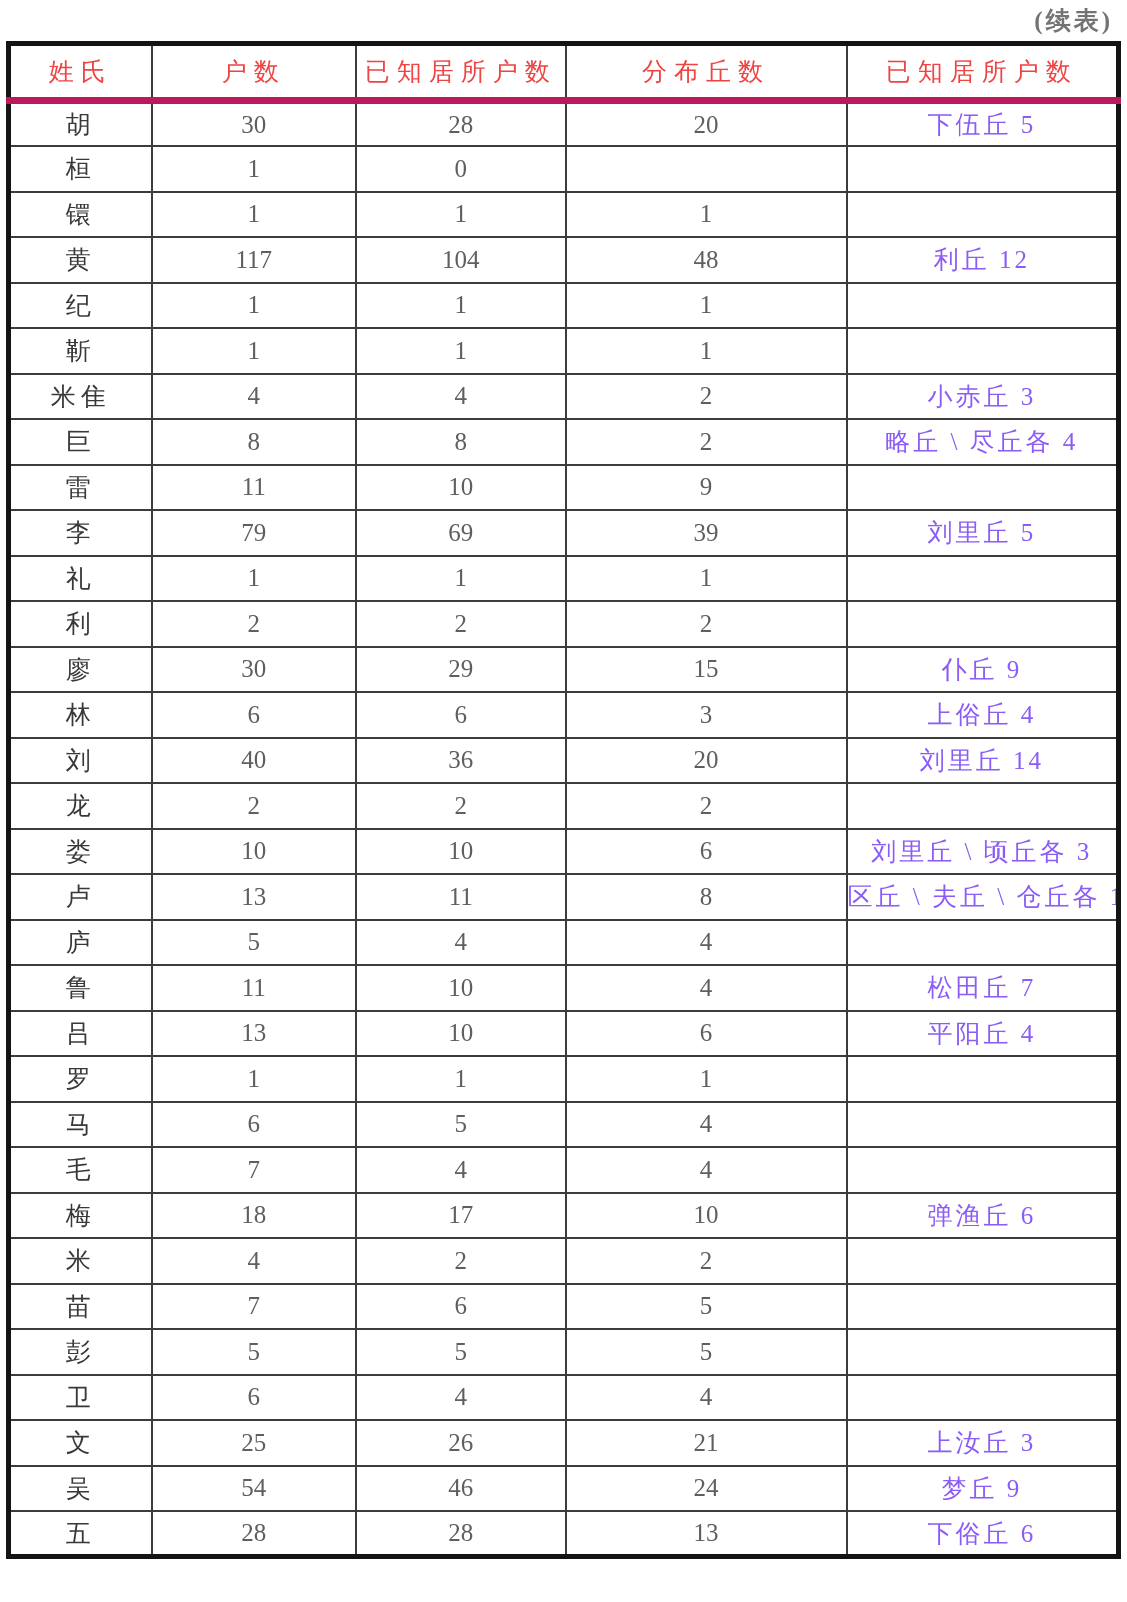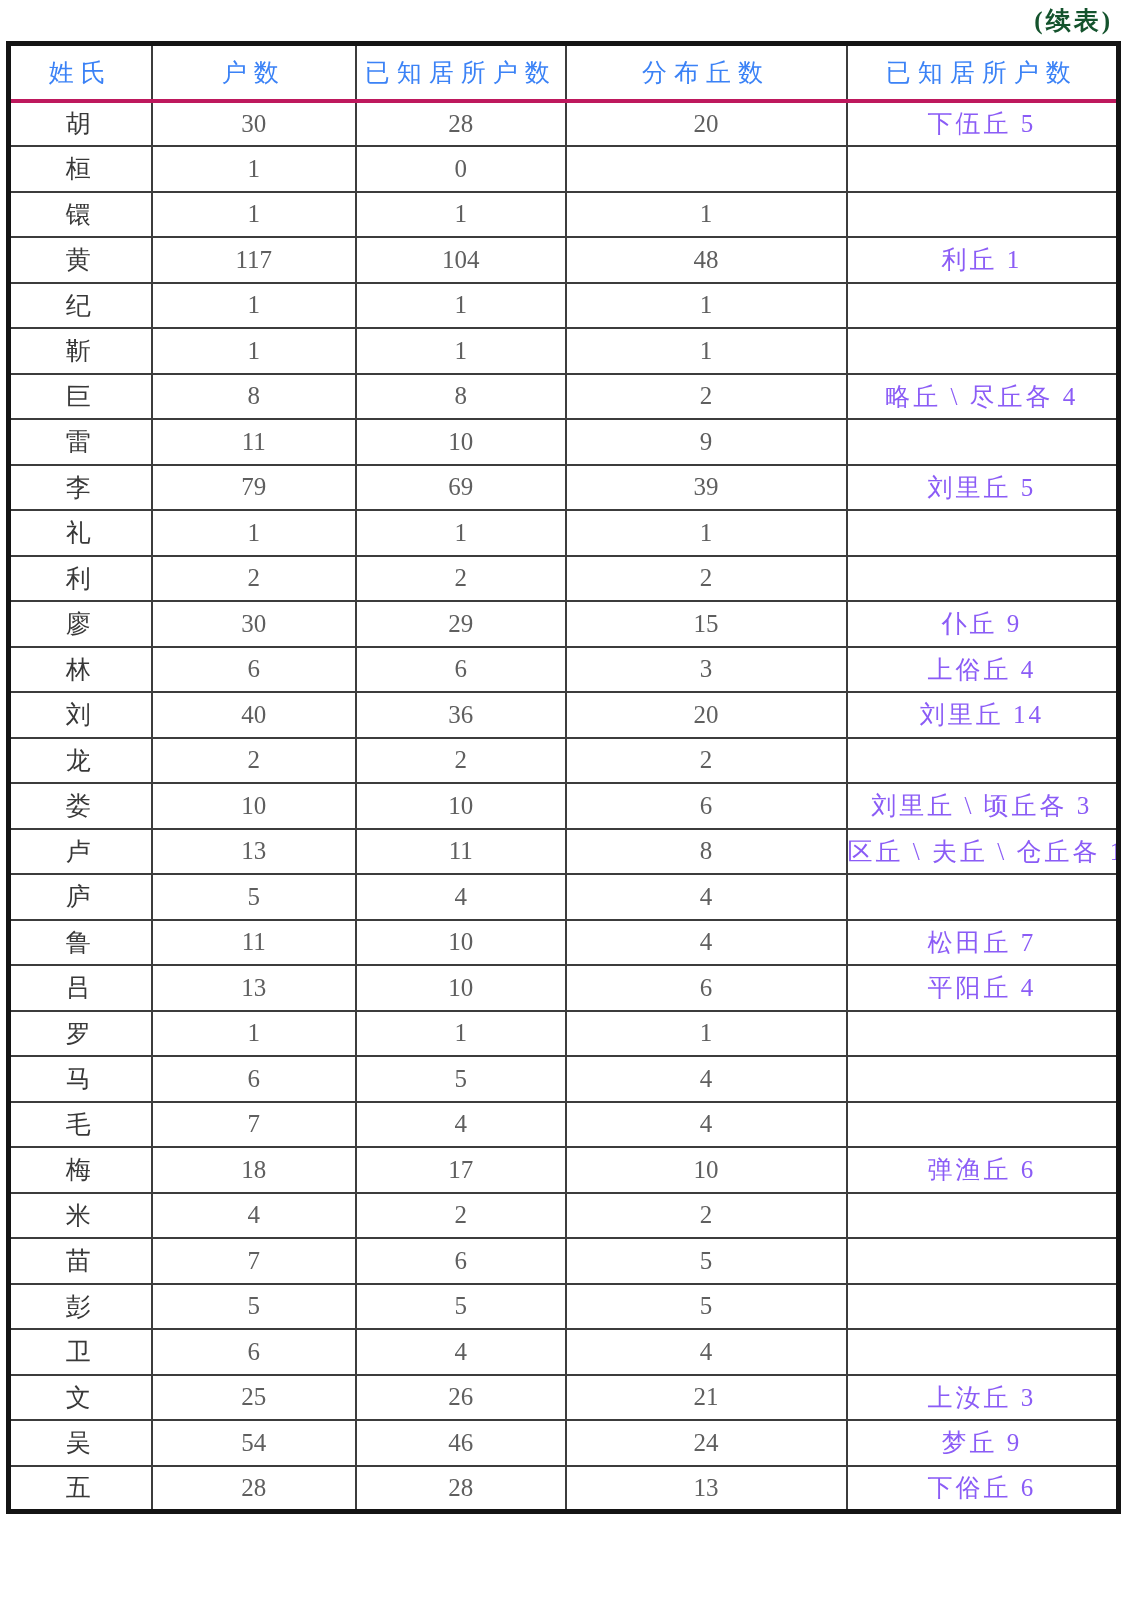--- a/index.html
+++ b/index.html
@@ -14,21 +14,21 @@
     background: #ffffff;
     font-family: "Liberation Serif", "DejaVu Serif", serif;
     overflow: hidden;
   }
   .continued-label {
     position: absolute;
     top: 4px;
     right: 14px;
     font-size: 25px;
     font-weight: bold;
-    color: #14532d;
+    color: #737373;
     letter-spacing: 3px;
   }
   table.census-table {
     position: absolute;
     top: 41px;
     left: 6px;
     width: 1115px;
     border-collapse: collapse;
     table-layout: fixed;
     border: 5px solid #141414;
@@ -41,23 +41,23 @@
     padding: 0;
     overflow: hidden;
     white-space: nowrap;
   }
   .census-table thead tr {
     height: 57px;
   }
   .census-table thead th {
     font-size: 25px;
     font-weight: normal;
-    color: #3b82f6;
+    color: #ef4444;
     letter-spacing: 7px;
-    border-bottom: 4px solid #be185d;
+    border-bottom: 7px solid #be185d;
   }
   .census-table tbody tr {
     height: 45.5px;
   }
   .census-table td {
     font-size: 25px;
   }
   .census-table td.col-surname {
     color: #383838;
     letter-spacing: 5px;
@@ -116,35 +116,42 @@
           <td class="col-num">1</td>
           <td class="col-num">1</td>
           <td class="col-num">1</td>
           <td class="col-top"></td>
         </tr>
         <tr>
           <td class="col-surname">黄</td>
           <td class="col-num">117</td>
           <td class="col-num">104</td>
           <td class="col-num">48</td>
-          <td class="col-top">利丘 1</td>
+          <td class="col-top">利丘 12</td>
         </tr>
         <tr>
           <td class="col-surname">纪</td>
           <td class="col-num">1</td>
           <td class="col-num">1</td>
           <td class="col-num">1</td>
           <td class="col-top"></td>
         </tr>
         <tr>
           <td class="col-surname">靳</td>
           <td class="col-num">1</td>
           <td class="col-num">1</td>
           <td class="col-num">1</td>
           <td class="col-top"></td>
+        </tr>
+        <tr>
+          <td class="col-surname">米隹</td>
+          <td class="col-num">4</td>
+          <td class="col-num">4</td>
+          <td class="col-num">2</td>
+          <td class="col-top">小赤丘 3</td>
         </tr>
         <tr>
           <td class="col-surname">巨</td>
           <td class="col-num">8</td>
           <td class="col-num">8</td>
           <td class="col-num">2</td>
           <td class="col-top">略丘 \ 尽丘各 4</td>
         </tr>
         <tr>
           <td class="col-surname">雷</td>

